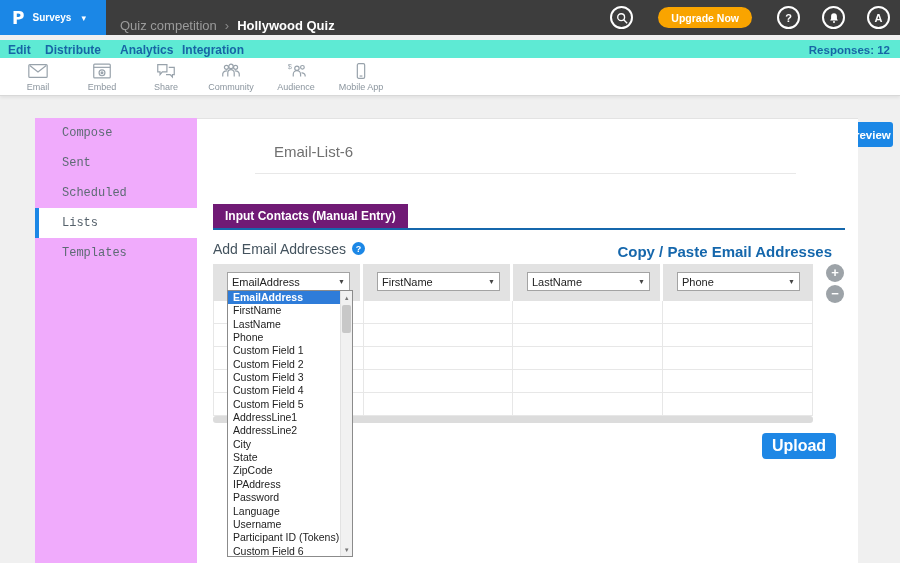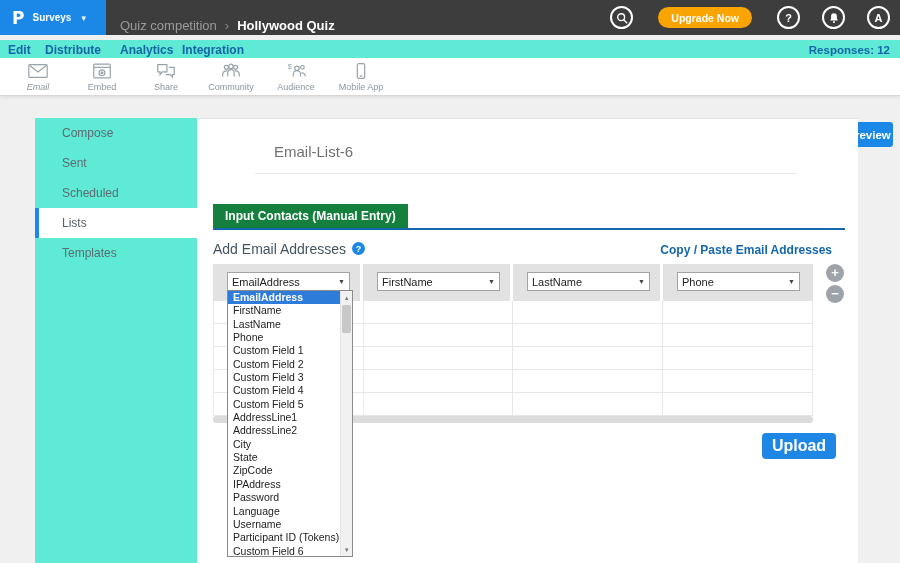--- a/index.html
+++ b/index.html
@@ -30,47 +30,47 @@
   .nav-item { position:absolute; top:0; height:22px; line-height:20px; font-size:12px; font-weight:700; color:#1766a5; cursor:pointer; }
   .nav-item.active { border-bottom:2px solid #1766a5; }
   .nav-edit { left:8px; } .nav-distribute { left:45px; } .nav-analytics { left:120px; } .nav-integration { left:182px; }
   .responses { position:absolute; right:10px; top:4px; font-size:11.5px; font-weight:700; color:#1766a5; }
   
   .toolbar { position:absolute; left:0; top:58px; width:900px; height:38px; background:#fff;
     border-bottom:1px solid #d8d8d8; box-shadow:0 2px 3px rgba(0,0,0,0.06); }
   .tool-item { position:absolute; top:4px; width:64px; display:flex; flex-direction:column; align-items:center; gap:2px; cursor:pointer; }
   .tool-item svg { stroke:#98a2ab; fill:none; stroke-width:1.3; }
   .tool-label { font-size:9px; color:#8b959e; }
-  .t0{left:6px;font-style:italic;} .t1{left:70px;} .t2{left:134px;} .t3{left:199px;} .t4{left:264px;} .t5{left:329px;}
+  .t0{left:6px;} .t1{left:70px;} .t2{left:134px;} .t3{left:199px;} .t4{left:264px;} .t5{left:329px;}
   .url-box { position:absolute; left:618px; top:64px; width:202px; height:25px; background:#f4f4f4;
     border:1px solid #d0d0d0; border-radius:2px; display:flex; align-items:center; }
   .url-input { flex:1; min-width:0; border:none; background:transparent; font-size:10.5px; color:#3d3d3d;
     padding:0 4px 0 8px; outline:none; font-family:"Liberation Sans", sans-serif; }
   .url-edit { width:22px; display:flex; align-items:center; justify-content:center; cursor:pointer; }
   .preview-btn { position:absolute; left:826px; top:64px; width:67px; height:25px; background:#1b87e6; border:none;
     border-radius:3px; color:#fff; font-size:11.5px; font-weight:700; cursor:pointer; display:flex; align-items:center;
     justify-content:center; gap:5px; font-family:"Liberation Sans", sans-serif; }
   
-  .sidebar { position:absolute; left:35px; top:118px; width:162px; height:445px; background:#5eead4; }
+  .sidebar { position:absolute; left:35px; top:118px; width:162px; height:445px; background:#f0abfc;font-family:Liberation Mono, monospace; }
   .side-item { position:relative; height:30px; line-height:30px; padding-left:27px; font-size:12px; color:#5d6b74; cursor:pointer; }
   .side-item.active { background:#fff; color:#55616b; }
   .side-item.active::before { content:""; position:absolute; left:0; top:0; width:4px; height:30px; background:#1b87e6; }
   
   .panel { position:absolute; left:197px; top:118px; width:661px; height:445px; background:#fff; border-top:1px solid #e3e3e3; }
   .list-title { position:absolute; left:77px; top:24px; font-size:15px; color:#707070; }
   .title-divider { position:absolute; left:58px; top:54px; width:541px; height:1px; background:#e8e8e8; }
   .tabs { position:absolute; left:16px; top:85px; height:24px; display:flex; }
   .tab { height:24px; line-height:24px; padding:0 12px; font-size:12px; font-weight:700; color:#1567ac; cursor:pointer; white-space:nowrap; }
-  .tab.active { background:#15803d; color:#fff; }
+  .tab.active { background:#701a75; color:#fff; }
   .tab-underline { position:absolute; left:16px; top:109px; width:632px; height:2px; background:#1567ac; }
   .section-row { position:absolute; left:16px; top:122px; width:622px; height:20px; }
   .section-heading { position:absolute; left:0; top:0; font-size:14px; color:#44535e; }
   .help-icon { position:absolute; left:139px; top:1px; width:13px; height:13px; border-radius:50%; background:#1b87e6;
     color:#fff; font-size:9px; font-weight:700; display:flex; align-items:center; justify-content:center; cursor:pointer; }
-  .copy-paste-link { position:absolute; right:3px; top:2px; font-size:12px; font-weight:700; color:#1567ac; cursor:pointer; }
+  .copy-paste-link { position:absolute; right:3px; top:2px; font-size:15px; font-weight:700; color:#1567ac; cursor:pointer; }
   
   .table { position:absolute; left:16px; top:145px; width:600px; }
   .thead { display:flex; height:37px; background:#e2e2e2; }
   .th { position:relative; width:150px; height:37px; border-right:3px solid #fff; }
   .th:last-child { border-right:none; }
   .hselect { position:absolute; left:14px; top:8px; width:123px; height:19px; background:#fff; border:1px solid #a3a3a3;
     display:flex; align-items:center; cursor:pointer; }
   .hselect .sel-text { flex:1; font-size:11px; color:#222; padding-left:4px; white-space:nowrap; overflow:hidden; }
   .hselect .sel-caret { font-size:7px; color:#444; padding-right:4px; }
   .tbody { border-left:1px solid #e7e7e7; border-right:1px solid #e7e7e7; }

